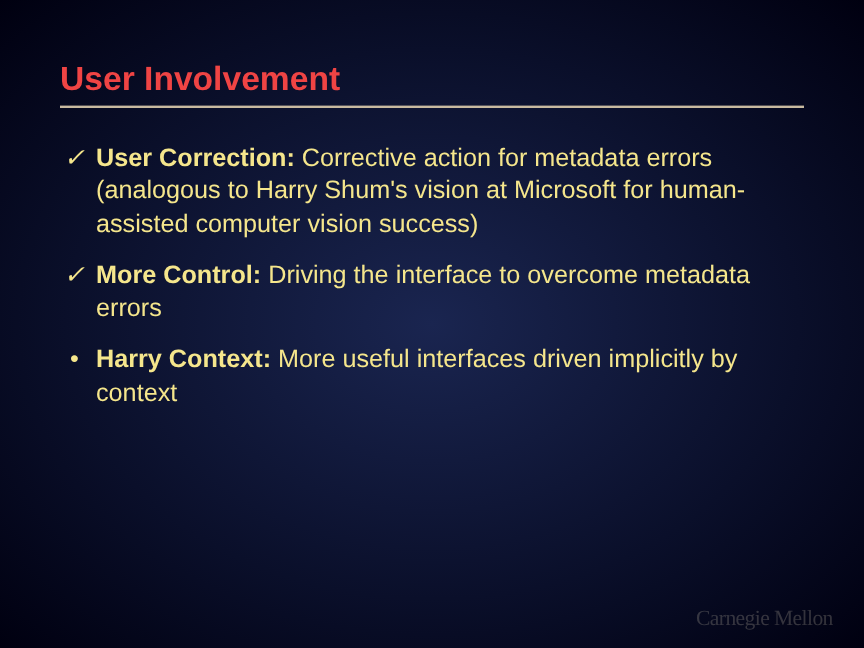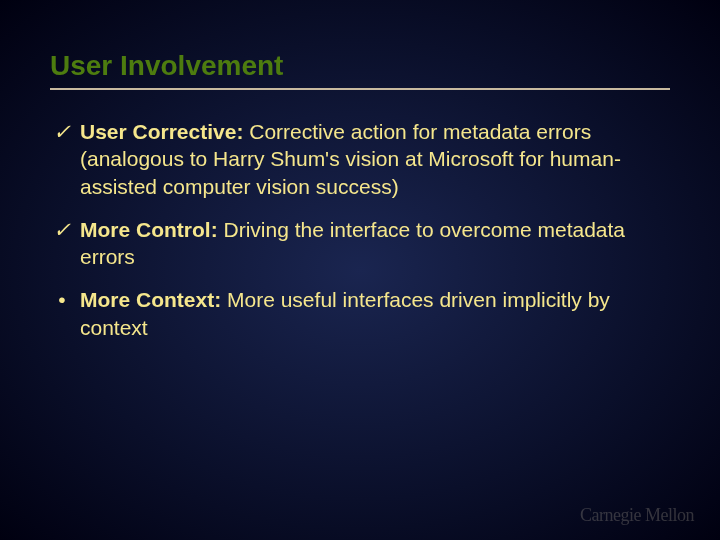--- a/index.html
+++ b/index.html
@@ -18,21 +18,21 @@
   .slide {
     padding: 50px 50px 0 50px;
     box-sizing: border-box;
     width: 100%;
     height: 100%;
     position: relative;
   }
   .title {
     font-size: 28px;
     font-weight: bold;
-    color: #4d7c0f;
+    color: #ef4444;
     margin: 0 0 6px 0;
   }
   .underline {
     border-bottom: 2px solid #c8baa0;
     margin-bottom: 28px;
   }
   .bullets {
     list-style: none;
     padding: 0;
     margin: 0;
@@ -74,31 +74,31 @@
 <body>
 
 <div class="slide">
   <h1 class="title">User Involvement</h1>
   <div class="underline"></div>
 
   <ul class="bullets">
     <li>
       <span class="marker"><span class="check">✓</span></span>
       <span>
-        <span class="bold">User Corrective:</span><span> Corrective action for metadata errors (analogous to Harry Shum's vision at Microsoft for human-assisted computer vision success)</span>
+        <span class="bold">User Correction:</span><span> Corrective action for metadata errors (analogous to Harry Shum's vision at Microsoft for human-assisted computer vision success)</span>
       </span>
     </li>
     <li>
       <span class="marker"><span class="check">✓</span></span>
       <span>
         <span class="bold">More Control:</span><span> Driving the interface to overcome metadata errors</span>
       </span>
     </li>
     <li>
       <span class="marker"><span>•</span></span>
       <span>
-        <span class="bold">More Context:</span><span> More useful interfaces driven implicitly by context</span>
+        <span class="bold">Harry Context:</span><span> More useful interfaces driven implicitly by context</span>
       </span>
     </li>
   </ul>
 
   <div class="footer-logo">Carnegie Mellon</div>
 </div>
 
 </body></html>

